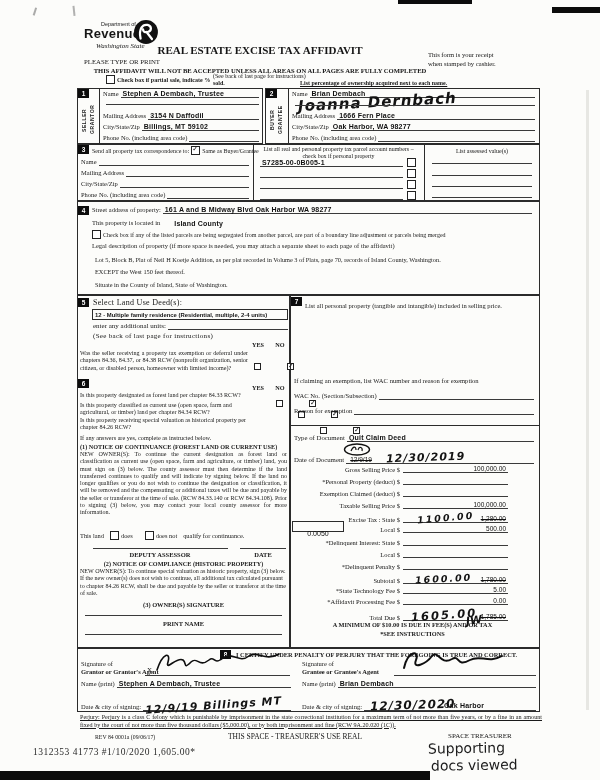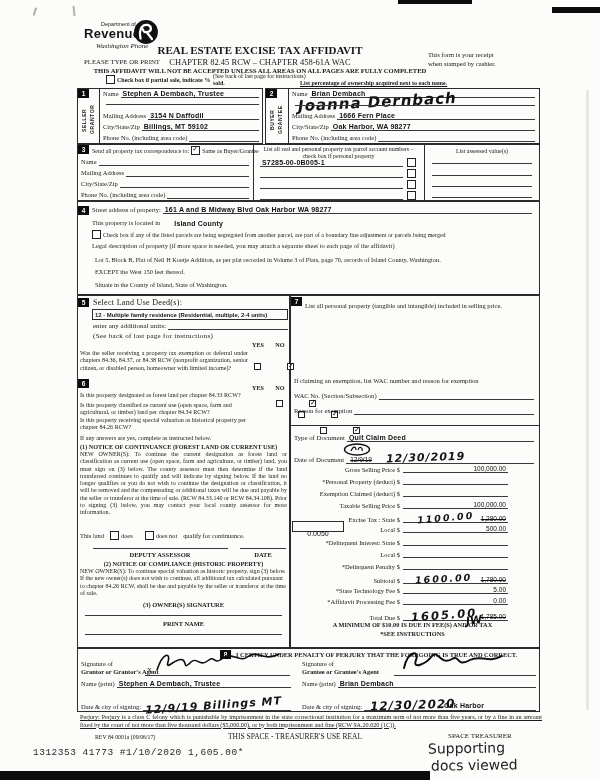--- a/index.html
+++ b/index.html
@@ -16,21 +16,21 @@
   .row{display:flex;align-items:flex-end}
   .fill{flex:1;border-bottom:1px solid #3a3a3a;margin-left:2px;padding:0 2px 0;min-height:6px;white-space:nowrap}
   .ul{border-bottom:1px solid #3a3a3a}
   .tv{font:bold 7px "Liberation Sans",sans-serif;letter-spacing:.2px;color:#111}
   .tv2{font:6.5px "Liberation Sans",sans-serif;color:#111}
   .cb{width:7px;height:7px;border:1px solid #222;display:inline-block;position:relative;background:#fff;flex:0 0 auto}
   .cb.ck::after{content:"✓";position:absolute;left:0;top:-2px;font:bold 7px "DejaVu Sans",sans-serif;color:#111}
   .vert{writing-mode:vertical-rl;transform:rotate(180deg);font:bold 5px "Liberation Sans",sans-serif;letter-spacing:.6px;color:#1a1a1a}
   .hand{font-family:"DejaVu Sans",sans-serif;font-style:italic;font-weight:bold;color:#131313}
   .strike{text-decoration:line-through}
-  .mono{font-family:Liberation Mono, monospace}
+  .mono{font-family:Liberation Serif, serif}
   .mrow{display:flex;align-items:flex-end}
   .mlbl{font-size:6.5px;text-align:right;white-space:nowrap}
   .mline{flex:1;border-bottom:1px solid #3a3a3a;height:9px;position:relative;margin-left:3px}
   .mval{position:absolute;right:2px;bottom:0;font:6.5px "Liberation Sans",sans-serif;color:#111}
   .yn{font:bold 6.2px "Liberation Serif",serif;width:16px;text-align:center}
 </style>
 </head>
 <body>
 
 <div class="sheet">
@@ -43,25 +43,24 @@
   <div class="s" style="left:70px;top:6px;width:5px;height:10px;border-right:2px solid #666;transform:rotate(-6deg);opacity:.5"></div>
   <div class="s" style="left:586px;top:90px;width:3px;height:620px;background:#d9d9d4;opacity:.6"></div>
 
   
   <div class="s lbl" style="left:101px;top:21px;font-size:5.5px;font-family:'Liberation Sans',sans-serif">Department of</div>
   <div class="s b" style="left:84px;top:26px;font:bold 13px 'Liberation Sans',sans-serif;letter-spacing:.3px">Revenue</div>
   <svg class="s" style="left:133px;top:19px" width="26" height="26" viewBox="0 0 24 24">
     <circle cx="12" cy="12" r="11" fill="#111"></circle>
     <path d="M7 18 C5 9 9 4.5 13.5 5.5 C17.5 6.5 17.5 11 13.5 12 C11 12.6 9 11.5 9.3 9.5 M12.5 12 L17.5 18.5" stroke="#fff" stroke-width="2.1" fill="none" stroke-linecap="round"></path>
   </svg>
-  <div class="s i" style="left:96px;top:42px;font-size:7px">Washington Phone</div>
+  <div class="s i" style="left:96px;top:42px;font-size:7px">Washington State</div>
   <div class="s lbl" style="left:84px;top:58px;font-size:6.8px">PLEASE TYPE OR PRINT</div>
 
   <div class="s b ctr" style="left:130px;top:44px;width:260px;font-size:11px">REAL ESTATE EXCISE TAX AFFIDAVIT</div>
-  <div class="s ctr" style="left:130px;top:57px;width:260px;font-size:8.5px">CHAPTER 82.45 RCW – CHAPTER 458-61A WAC</div>
   <div class="s b ctr" style="left:90px;top:67px;width:340px;font-size:6.6px">THIS AFFIDAVIT WILL NOT BE ACCEPTED UNLESS ALL AREAS ON ALL PAGES ARE FULLY COMPLETED</div>
   <div class="s" style="left:428px;top:51px;width:90px;font-size:6.6px;line-height:1.3">
     <div>This form is your receipt</div>
     <div>when stamped by cashier.</div>
   </div>
 
   <div class="s row" style="left:106px;top:75px">
     <span class="cb"></span>
     <span class="lbl b sm" style="margin-left:2px">Check box if partial sale, indicate %</span>
   </div>

